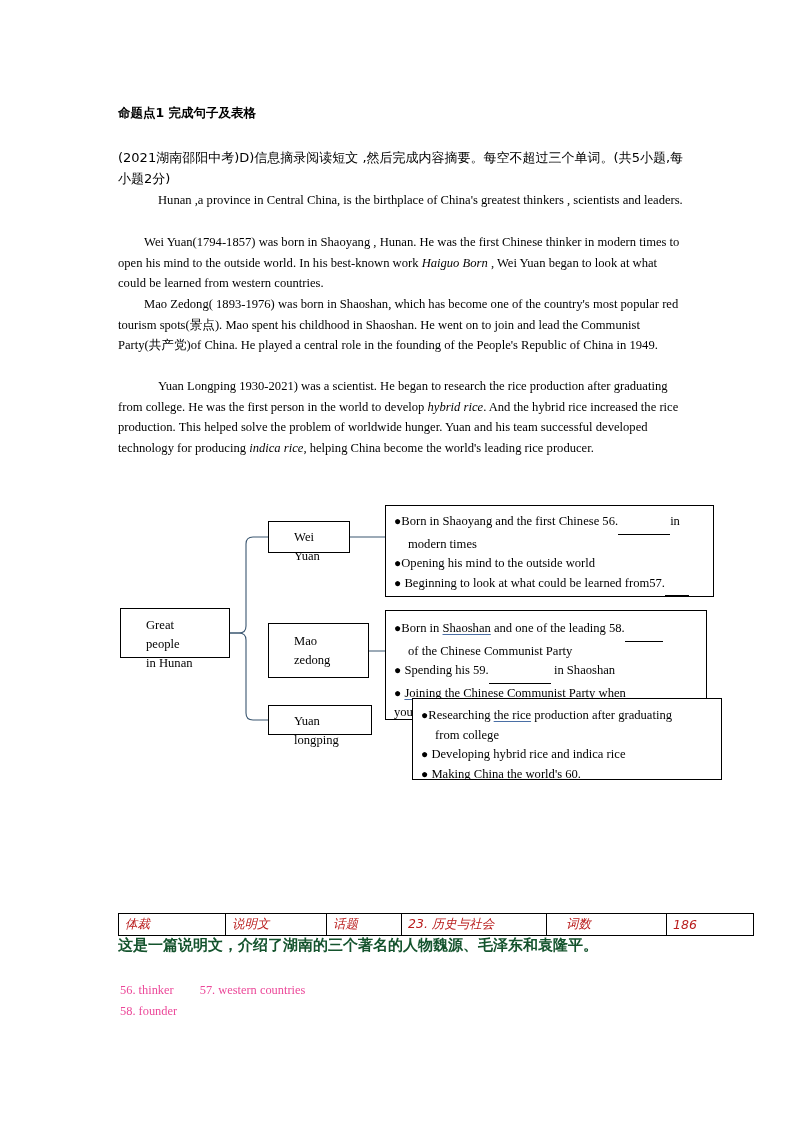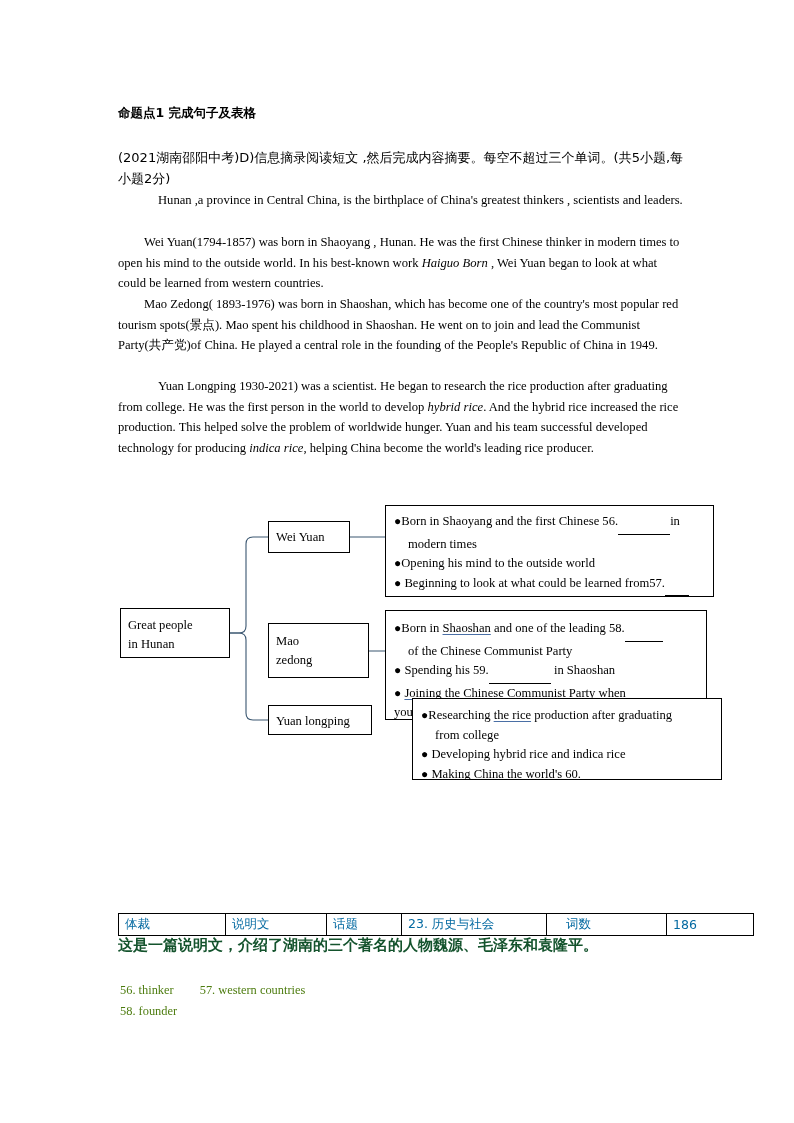--- a/index.html
+++ b/index.html
@@ -70,21 +70,21 @@
     height: 1123px;
     pointer-events: none;
   }
   .dbox {
     position: absolute;
     border: 1px solid #000000;
     background: #ffffff;
     box-sizing: border-box;
     font-size: 12.6px;
     line-height: 19px;
-    padding: 5px 7px;
+    padding: 5px 25px;
     pointer-events: auto;
   }
 
   #box-root      { left: 120px; top: 608px; width: 110px; height: 50px; padding-top: 7px; }
   #box-wei       { left: 268px; top: 521px; width: 82px;  height: 32px; padding-top: 6px; }
   #box-mao       { left: 268px; top: 623px; width: 101px;  height: 55px; padding-top: 8px; }
   #box-yuan      { left: 268px; top: 705px; width: 104px; height: 30px; padding-top: 6px; }
 
   #box-d1 { left: 385px; top: 505px; width: 329px; height: 92px; padding: 6px 12px 4px 8px; }
   #box-d2 { left: 385px; top: 610px; width: 322px; height: 110px; padding: 8px 6px 4px 8px; z-index: 2; }
@@ -116,39 +116,40 @@
     left: 118px;
     top: 913px;
     border-collapse: collapse;
     font-size: 12.5px;
     font-family: "DejaVu Sans", "Liberation Sans", sans-serif;
   }
   .btable td {
     border: 1px solid #000000;
     padding: 2px 6px;
     height: 17px;
-    color: #0369a1;
+    color: #b91c1c;
     white-space: nowrap;
+    font-style: italic;
   }
 
   .summary {
     position: absolute;
     left: 118px;
     top: 936px;
     font-size: 15px;
     font-family: "DejaVu Sans", "Liberation Sans", sans-serif;
     color: #14532d;
     font-weight: bold;
   }
 
   .answers {
     position: absolute;
     left: 120px;
     font-size: 12.4px;
-    color: #4d7c0f;
+    color: #ec4899;
     line-height: 20px;
   }
   #ans-line1 { top: 980px; }
   #ans-line2 { top: 1001px; text-align: right; }
   .ans-gap { display: inline-block; width: 26px; }
 </style>
 </head>
 <body>
 
 <div class="page">

